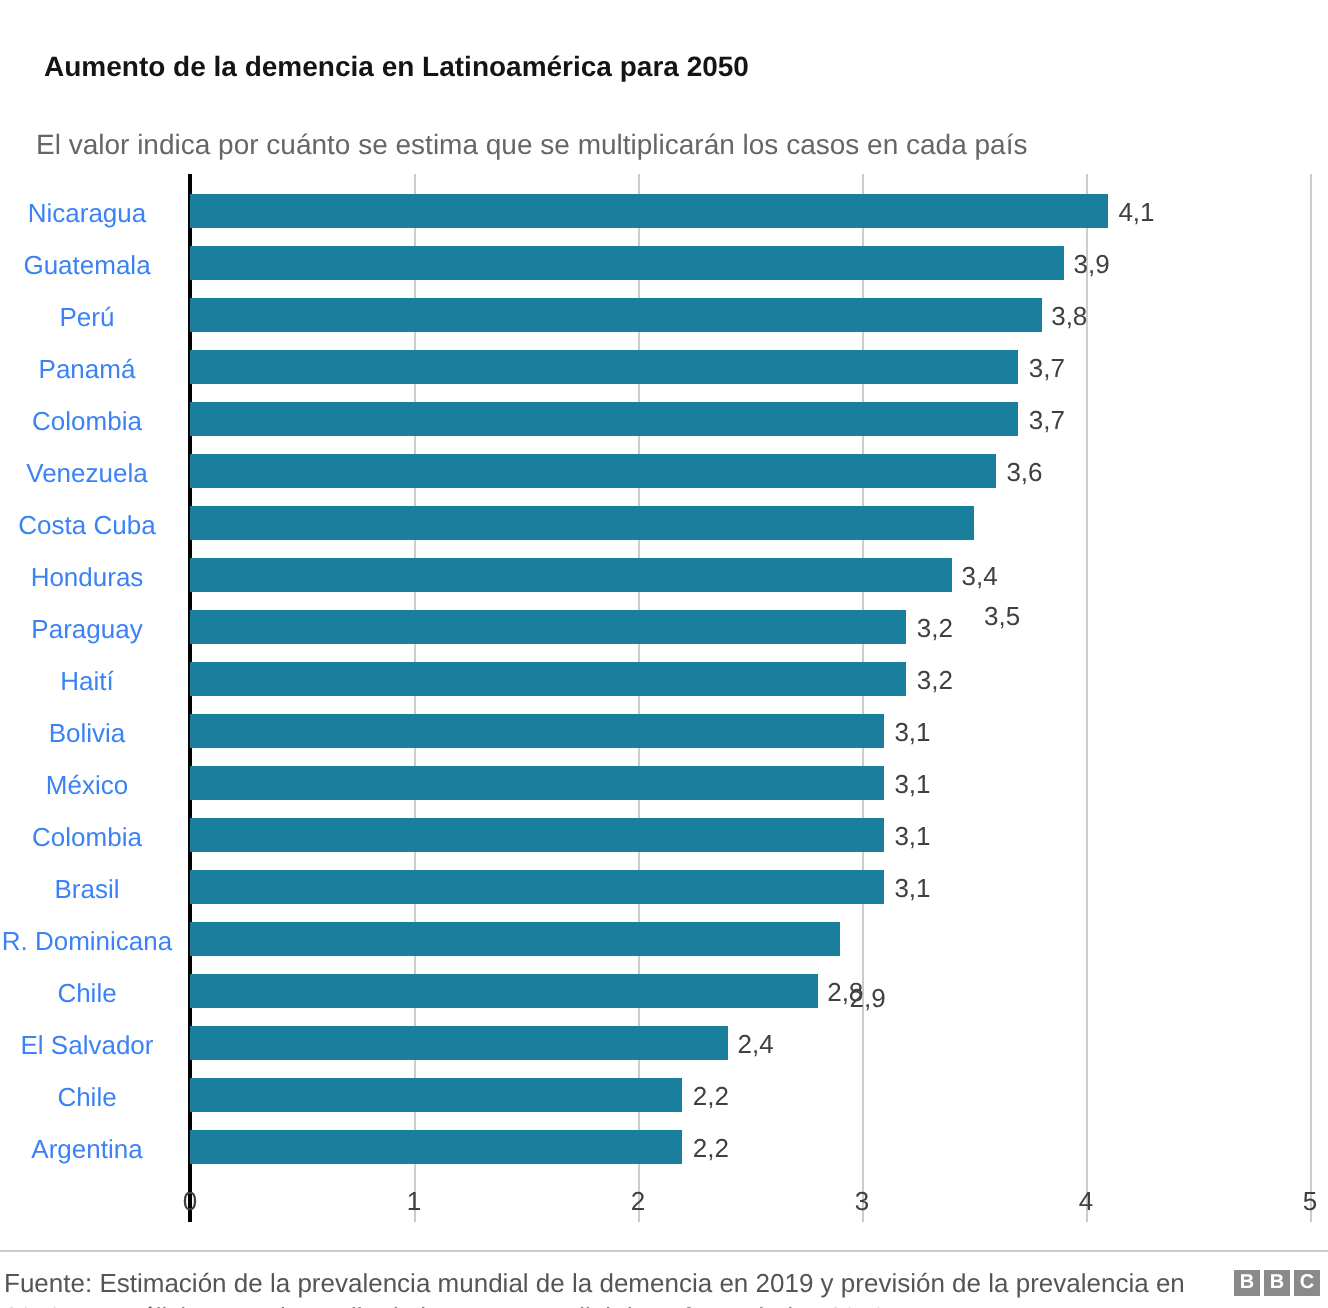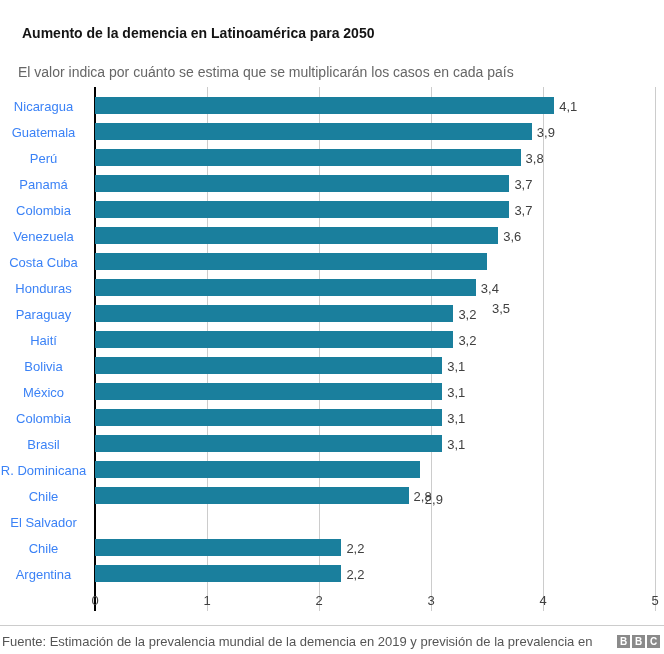--- a/index.html
+++ b/index.html
@@ -182,20 +182,24 @@
         </div>
         <div class="row">
           <div class="country">Chile</div>
           <div class="plot">
             <div class="bar" style="width: 56%; background: rgb(26, 127, 157);"></div>
             <span class="val" style="left: 56%;">2,8</span>
           </div>
         </div>
         <div class="row">
           <div class="country">El Salvador</div>
+          <div class="plot">
+            <div class="bar" style="width: 48%; background: rgb(26, 127, 157);"></div>
+            <span class="val" style="left: 48%;">2,4</span>
+          </div>
         </div>
         <div class="row">
           <div class="country">Chile</div>
           <div class="plot">
             <div class="bar" style="width: 44%; background: rgb(26, 127, 157);"></div>
             <span class="val" style="left: 44%;">2,2</span>
           </div>
         </div>
         <div class="row">
           <div class="country">Argentina</div>

